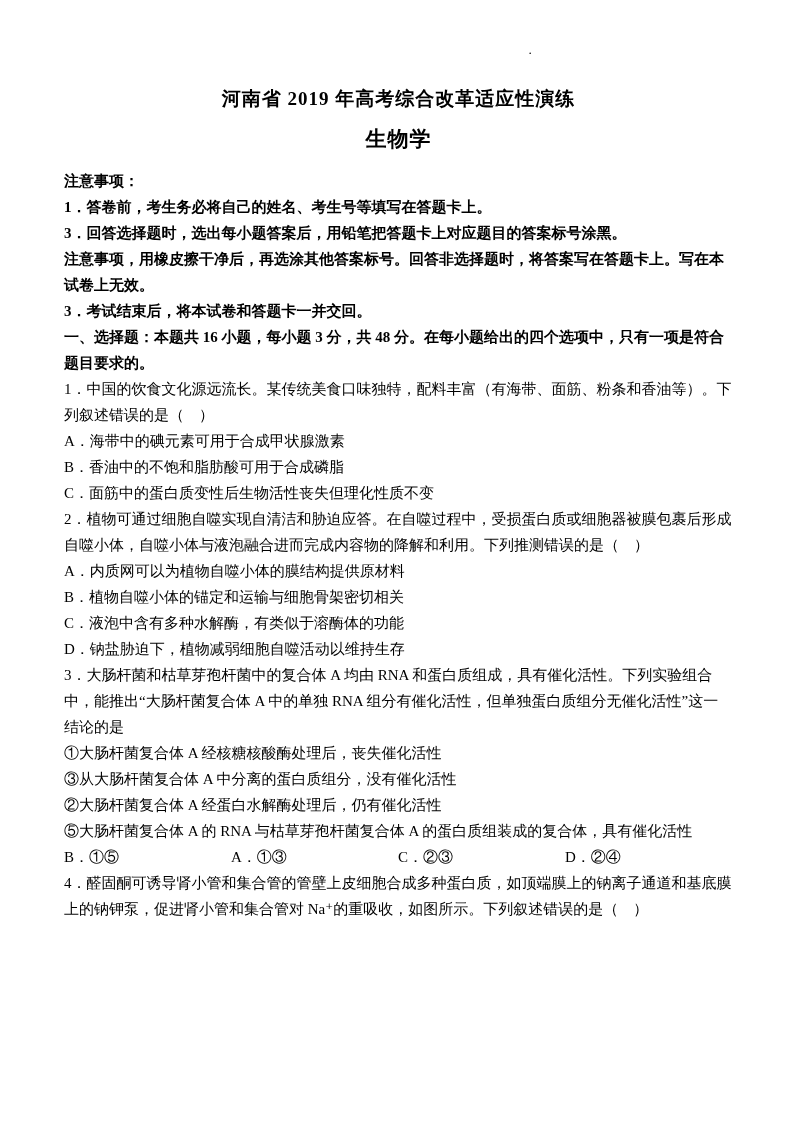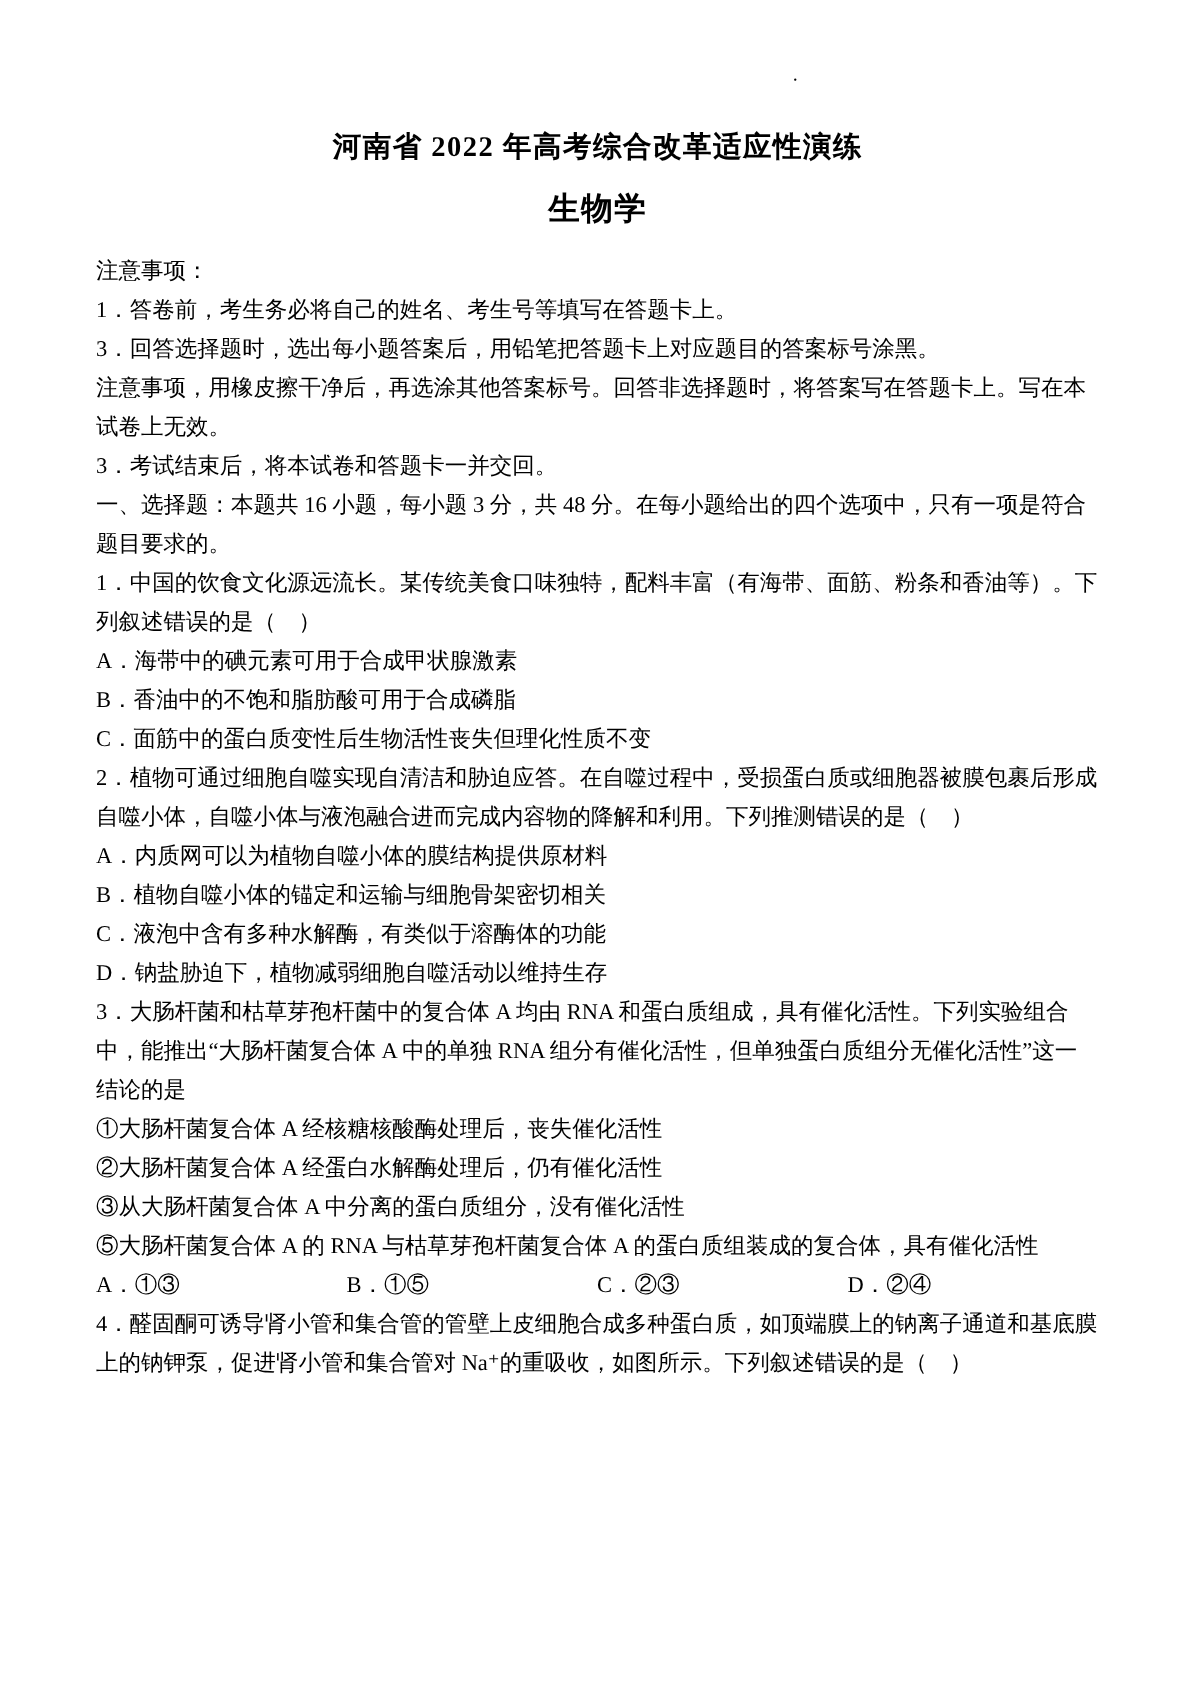--- a/index.html
+++ b/index.html
@@ -34,33 +34,33 @@
   }
   .subject {
     font-size: 21px;
     font-weight: 700;
     text-align: center;
     line-height: 25px;
     margin-bottom: 16px;
     letter-spacing: 1px;
   }
   p { margin: 0; }
-  .bold { font-weight: 400; }
+  .bold { font-weight: 700; }
   .options-row { display: flex; }
   .options-row .opt { display: inline-block; width: 167px; }
   .options-row .opt:last-child { width: auto; }
 </style>
 </head>
 <body>
 
 <div class="page">
 
   <span class="stray">·</span>
 
-  <h1 class="title">河南省 2022 年高考综合改革适应性演练</h1>
+  <h1 class="title">河南省 2019 年高考综合改革适应性演练</h1>
   <h2 class="subject">生物学</h2>
 
   <section>
     <p class="bold">注意事项：</p>
     <p class="bold">1．答卷前，考生务必将自己的姓名、考生号等填写在答题卡上。</p>
     <p class="bold">3．回答选择题时，选出每小题答案后，用铅笔把答题卡上对应题目的答案标号涂黑。</p>
     <p class="bold">注意事项，用橡皮擦干净后，再选涂其他答案标号。回答非选择题时，将答案写在答题卡上。写在本试卷上无效。</p>
     <p class="bold">3．考试结束后，将本试卷和答题卡一并交回。</p>
   </section>
 
@@ -77,26 +77,26 @@
     <p>2．植物可通过细胞自噬实现自清洁和胁迫应答。在自噬过程中，受损蛋白质或细胞器被膜包裹后形成自噬小体，自噬小体与液泡融合进而完成内容物的降解和利用。下列推测错误的是（　）</p>
     <p>A．内质网可以为植物自噬小体的膜结构提供原材料</p>
     <p>B．植物自噬小体的锚定和运输与细胞骨架密切相关</p>
     <p>C．液泡中含有多种水解酶，有类似于溶酶体的功能</p>
     <p>D．钠盐胁迫下，植物减弱细胞自噬活动以维持生存</p>
   </article>
 
   <article>
     <p>3．大肠杆菌和枯草芽孢杆菌中的复合体 A 均由 RNA 和蛋白质组成，具有催化活性。下列实验组合中，能推出“大肠杆菌复合体 A 中的单独 RNA 组分有催化活性，但单独蛋白质组分无催化活性”这一结论的是</p>
     <p>①大肠杆菌复合体 A 经核糖核酸酶处理后，丧失催化活性</p>
+    <p>③从大肠杆菌复合体 A 中分离的蛋白质组分，没有催化活性</p>
     <p>②大肠杆菌复合体 A 经蛋白水解酶处理后，仍有催化活性</p>
-    <p>③从大肠杆菌复合体 A 中分离的蛋白质组分，没有催化活性</p>
     <p>⑤大肠杆菌复合体 A 的 RNA 与枯草芽孢杆菌复合体 A 的蛋白质组装成的复合体，具有催化活性</p>
     <div class="options-row">
+      <span class="opt">B．①⑤</span>
       <span class="opt">A．①③</span>
-      <span class="opt">B．①⑤</span>
       <span class="opt">C．②③</span>
       <span class="opt">D．②④</span>
     </div>
   </article>
 
   <article>
     <p>4．醛固酮可诱导肾小管和集合管的管壁上皮细胞合成多种蛋白质，如顶端膜上的钠离子通道和基底膜上的钠钾泵，促进肾小管和集合管对 Na⁺的重吸收，如图所示。下列叙述错误的是（　）</p>
   </article>
 
 </div>

